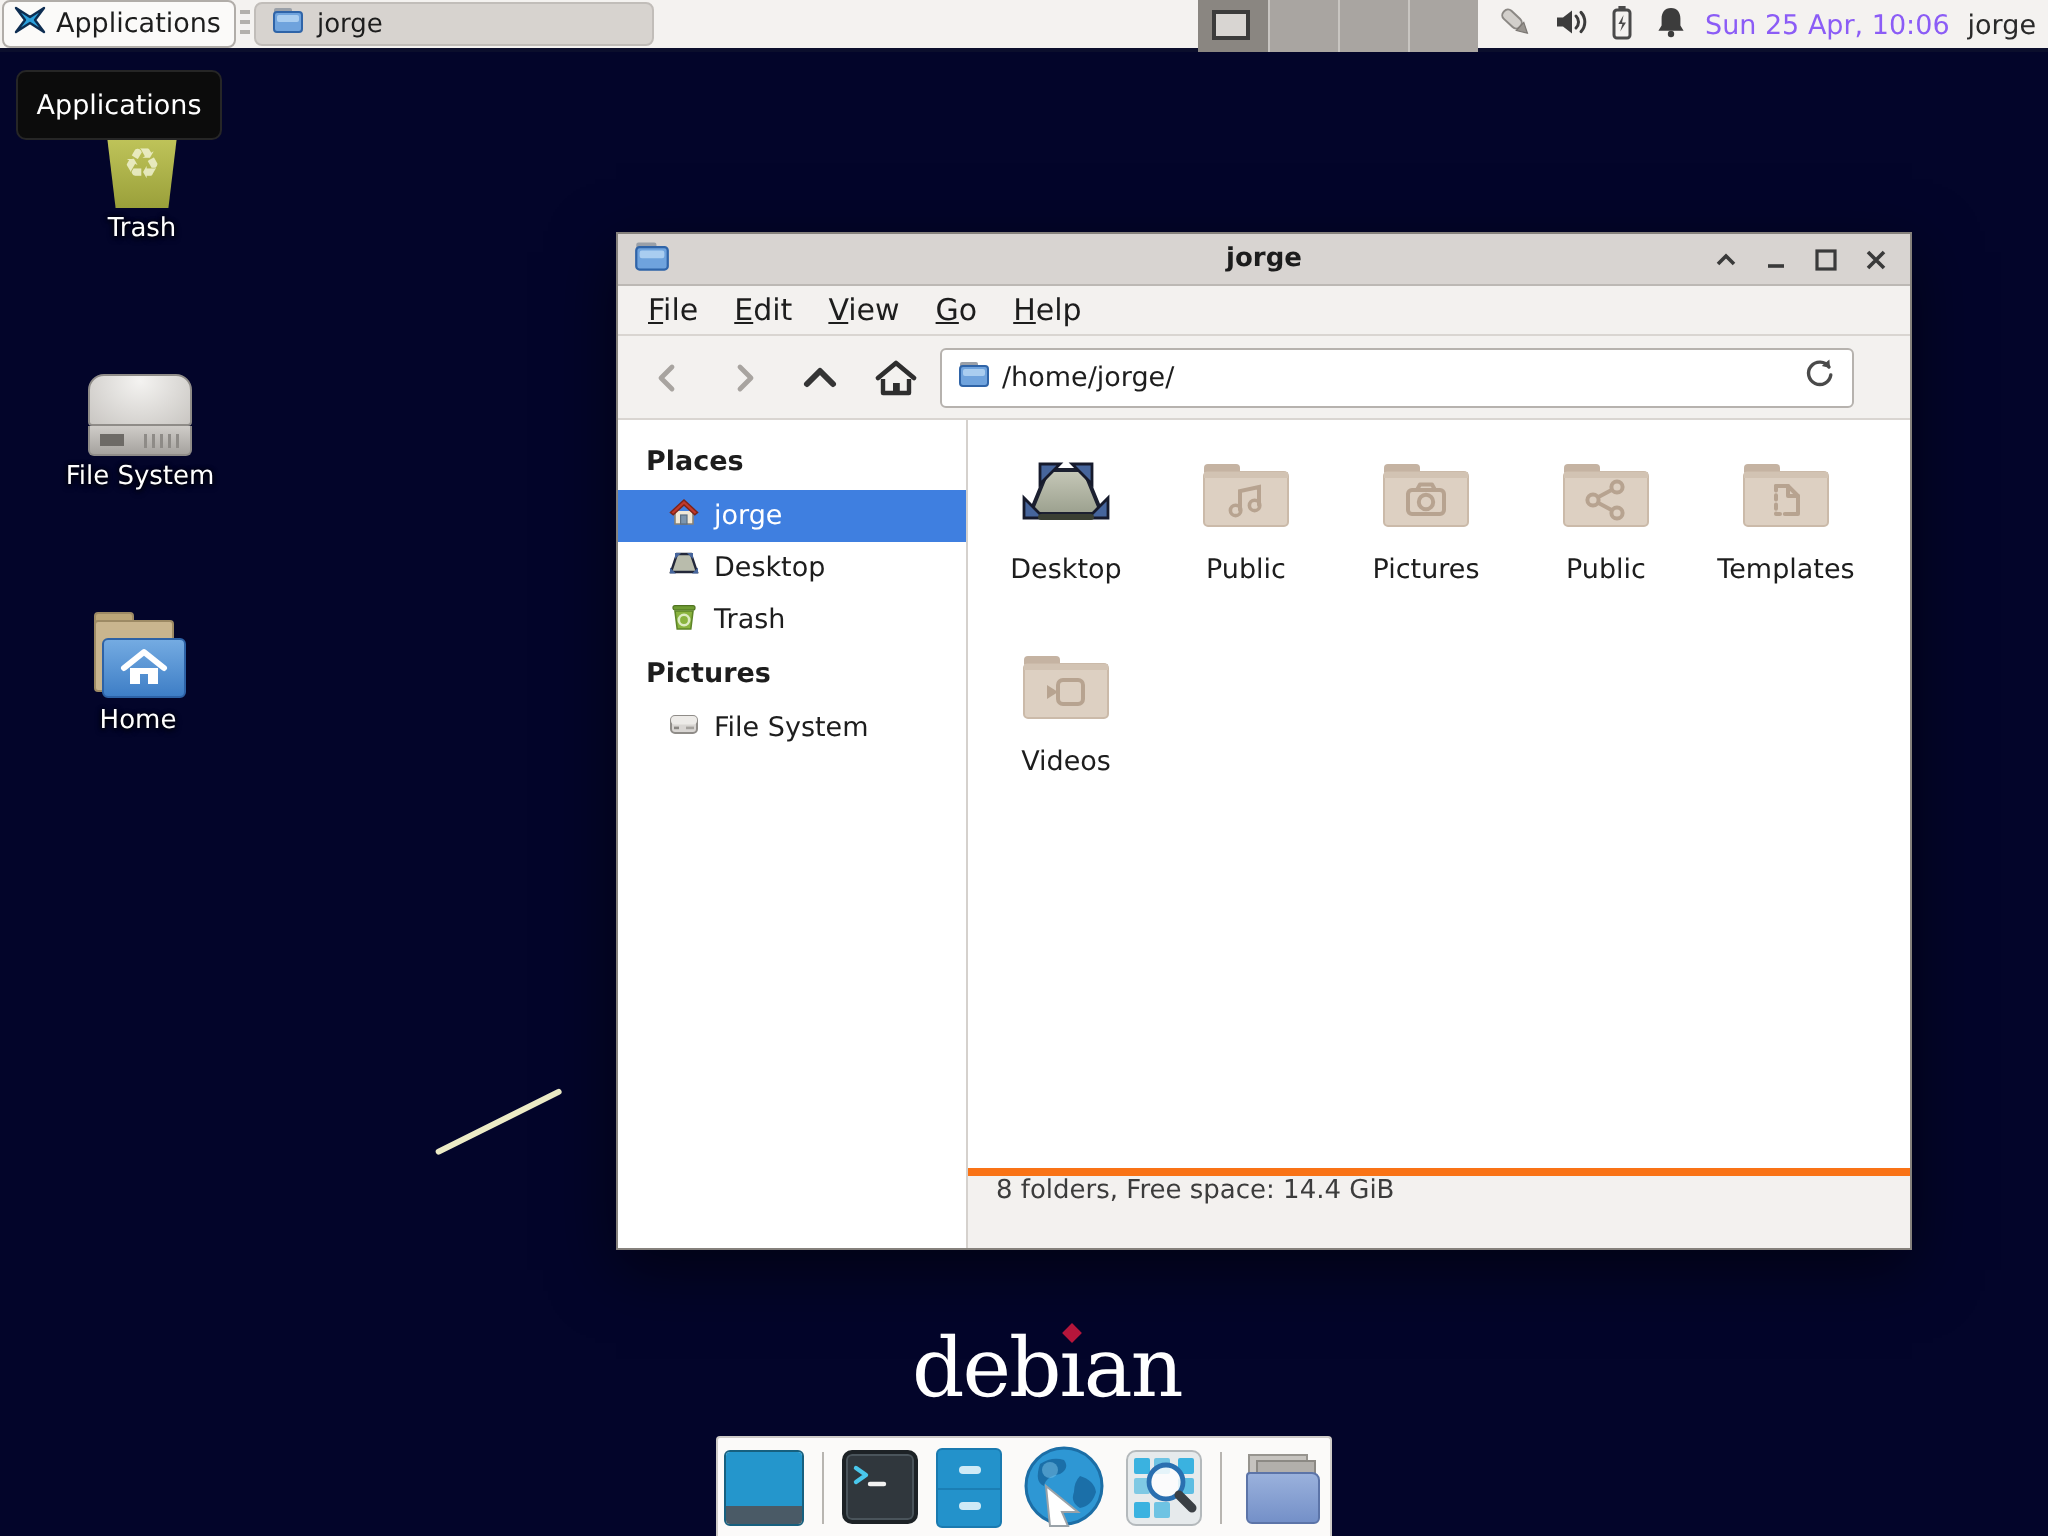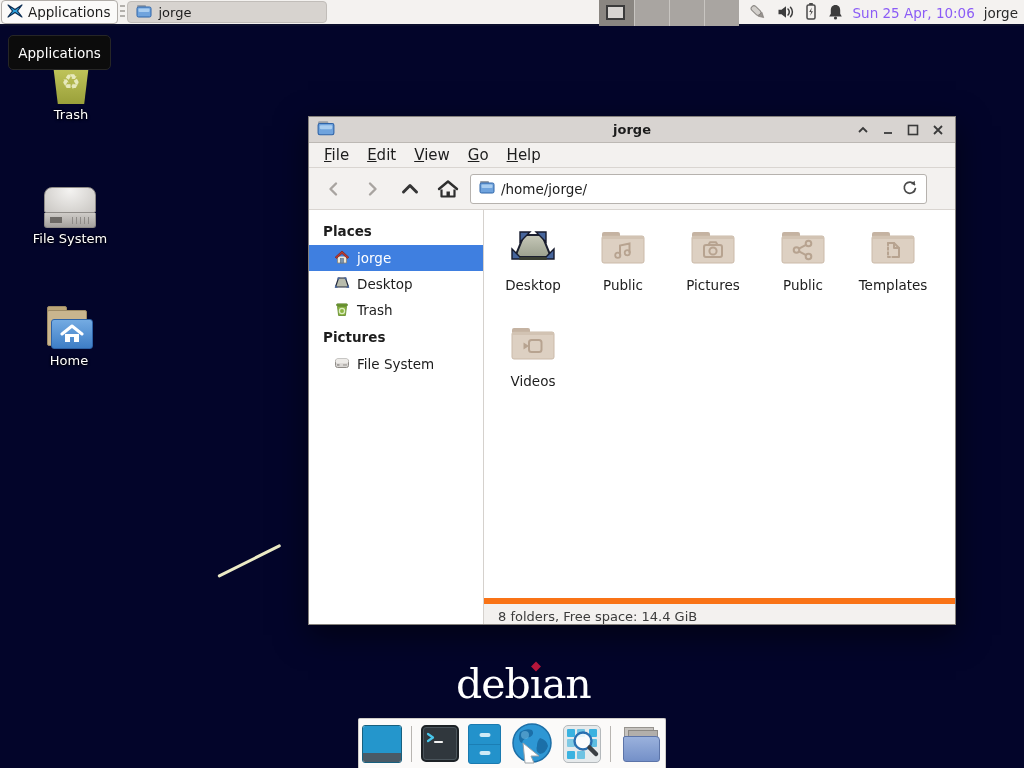--- a/index.html
+++ b/index.html
@@ -114,22 +114,22 @@
   .pathbar .path { font-size:13.5px; flex:1; }
   .content { flex:1; display:flex; min-height:0; }
   .sidebar { width:175px; background:#fff; border-right:1px solid #d5d1cd; padding-top:7px; }
   .side-header { font-weight:bold; font-size:13.5px; padding:6px 0 6px 14px; }
   .side-item { height:26px; display:flex; align-items:center; gap:7px; padding-left:25px; font-size:13.5px; }
   .side-item.selected { background:#3f7fe0; color:#fff; }
   .main { flex:1; background:#fff; display:flex; flex-direction:column; min-width:0; }
   .grid { flex:1; padding:14px 0 0 4px; display:flex; flex-wrap:wrap; align-content:flex-start; }
   .cell { width:90px; height:96px; display:flex; flex-direction:column; align-items:center; }
   .cell .lbl { margin-top:5px; font-size:13.5px; }
-  .statusbar { height:26px; background:#f3f1ef; border-top:6px solid #f97316;
-    display:flex; align-items:flex-end; padding-left:14px; font-size:13px; color:#3c3c3c; }
+  .statusbar { height:40px; background:#f3f1ef; border-top:4px solid #f97316;
+    display:flex; align-items:flex-start; padding-left:14px; font-size:13px; color:#3c3c3c; }
 
   
   .dock {
     position:absolute; left:358px; top:718px; width:308px; height:50px;
     background:#fbfaf9; border:1px solid #cfccc8; border-bottom:none; border-radius:2px 2px 0 0;
     display:flex; align-items:center; justify-content:center; gap:9px; z-index:30;
   }
   .dock-sep { width:1px; height:36px; background:#b8b5b1; }
   .dk-showdesk { width:40px; height:38px; border:1px solid #17607f; border-radius:3px; overflow:hidden; }
   .dk-showdesk .t { height:27px; background:#2496cc; }

